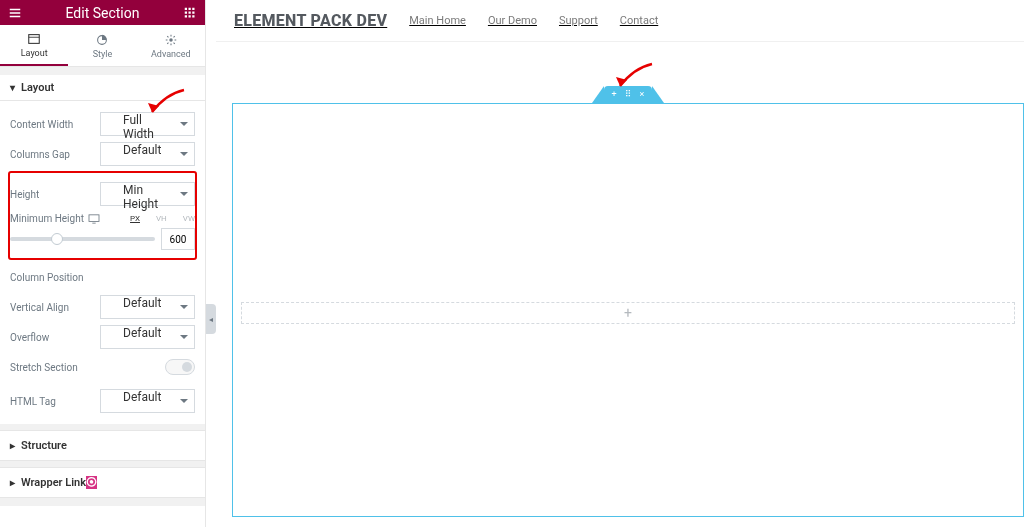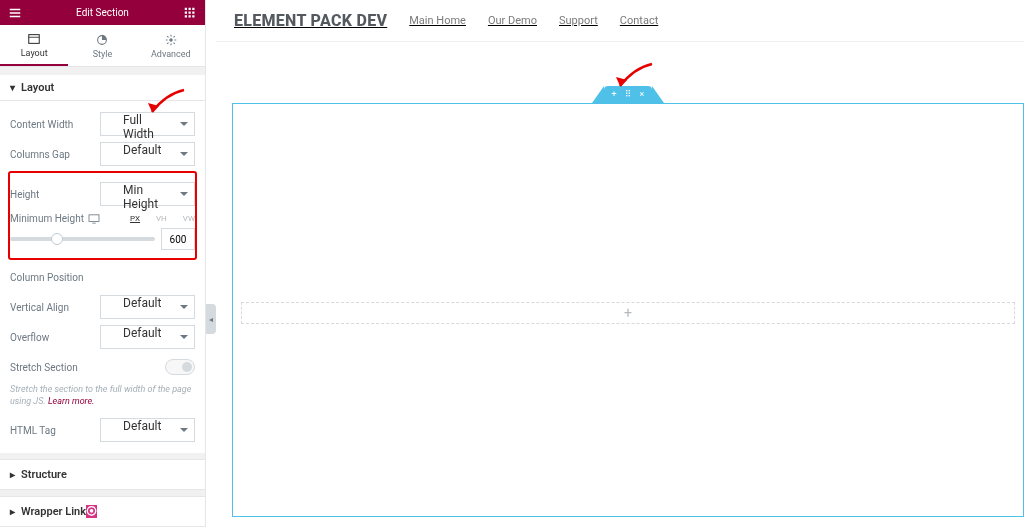--- a/index.html
+++ b/index.html
@@ -1,19 +1,19 @@
 <!DOCTYPE html>
 <html><head>
 <meta charset="utf-8">
 <style>
 * { box-sizing:border-box; margin:0; padding:0; font-family:-apple-system,BlinkMacSystemFont,"Segoe UI",Roboto,Arial,sans-serif; }
 html,body { width:1024px; height:527px; overflow:hidden; background:#fff; }
 
 .panel { position:absolute; left:0; top:0; width:206px; height:527px; background:#fff; border-right:1px solid #e6e6e6; }
-.panel-header { height:25px; background:#93003c; color:#fff; display:flex; align-items:center; justify-content:space-between; padding:0 6px; font-size:10px; }
+.panel-header { height:25px; background:#93003c; color:#fff; display:flex; align-items:center; justify-content:space-between; padding:0 6px; font-size:14px; }
 .ph-btn { width:18px; height:18px; display:flex; align-items:center; justify-content:center; cursor:pointer; }
 .ph-title { flex:1; text-align:center; }
 
 .tabs { height:42px; display:flex; border-bottom:1px solid #e6e6e6; background:#fff; }
 .tab { flex:1; display:flex; flex-direction:column; align-items:center; justify-content:center; font-size:9px; color:#6d7882; cursor:pointer; gap:2px; }
 .tab.active { border-bottom:2px solid #93003c; color:#333; }
 .tab-icon { width:14px; height:14px; }
 
 .section-body { background:#f1f1f1; padding:8px 0; }
 .accordion-head { display:flex; align-items:center; padding:6px 10px; font-size:11px; font-weight:600; color:#333; background:#fff; border-bottom:1px solid #e6e6e6; cursor:pointer; }
@@ -173,24 +173,20 @@
         <div class="select select-wide">Default</div>
       </div>
       <div class="row">
         <div class="row-label">Overflow</div>
         <div class="select select-wide">Default</div>
       </div>
       <div class="row">
         <div class="row-label">Stretch Section</div>
         <div class="toggle"></div>
       </div>
-      <div class="help-text">
-        <span>Stretch the section to the full width of the page using JS.</span>
-        <a>Learn more.</a>
-      </div>
       <div class="row" style="margin-top:8px">
         <div class="row-label">HTML Tag</div>
         <div class="select select-wide">Default</div>
       </div>
     </div>
 
     <div class="accordion-closed">
       <span class="chev">▸</span>
       <span>Structure</span>
     </div>

